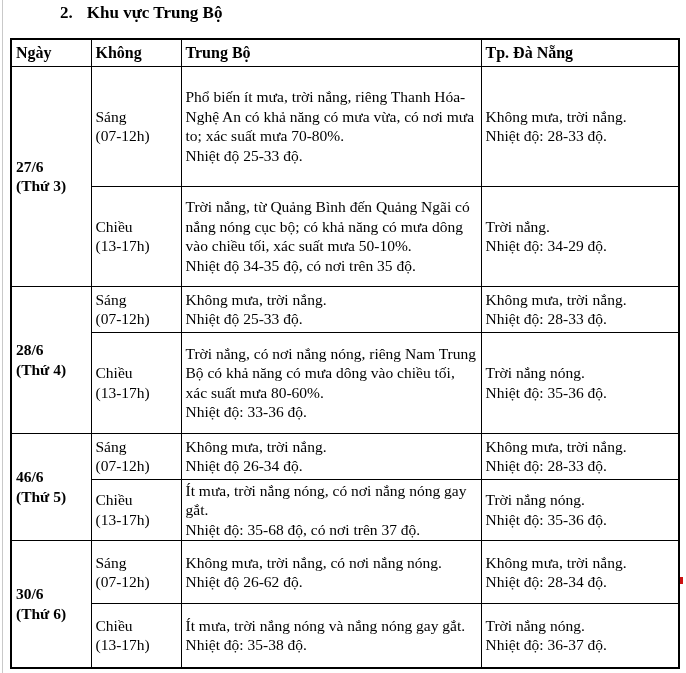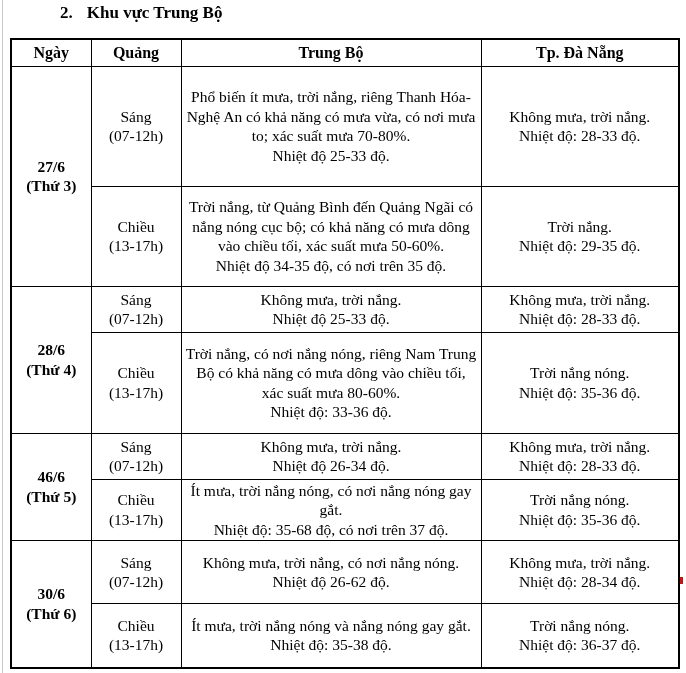--- a/index.html
+++ b/index.html
@@ -30,21 +30,21 @@
   table.forecast {
     position: absolute;
     left: 10px; top: 38px;
     width: 668px;
     border-collapse: collapse;
     border: 2px solid #000;
     table-layout: fixed;
   }
   table.forecast th, table.forecast td {
     border: 1px solid #000;
-    text-align: center;
+    text-align: left;
     vertical-align: middle;
     white-space: pre-line;
     padding: 1px 4px;
     font-size: 15.5px;
     line-height: 19.5px;
     overflow: hidden;
   }
   table.forecast th {
     font-size: 16px;
     font-weight: bold;
@@ -69,43 +69,43 @@
   <table class="forecast">
     <colgroup>
       <col style="width:80px">
       <col style="width:90px">
       <col style="width:300px">
       <col style="width:198px">
     </colgroup>
     <thead id="forecast-head">
         <tr style="height: 27px;">
           <th>Ngày</th>
-          <th>Quảng</th>
+          <th>Không</th>
           <th>Trung Bộ</th>
           <th>Tp. Đà Nẵng</th>
         </tr>
       </thead>
     <tbody id="forecast-body">
         <tr style="height: 120px;">
           <td rowspan="2" class="day">27/6
 (Thứ 3)</td>
           <td>Sáng
 (07-12h)</td>
           <td>Phổ biến ít mưa, trời nắng, riêng Thanh Hóa-Nghệ An có khả năng có mưa vừa, có nơi mưa to; xác suất mưa 70-80%.
 Nhiệt độ 25-33 độ.</td>
           <td>Không mưa, trời nắng.
 Nhiệt độ: 28-33 độ.</td>
         </tr>
         <tr style="height: 100px;">
           <td>Chiều
 (13-17h)</td>
-          <td>Trời nắng, từ Quảng Bình đến Quảng Ngãi có nắng nóng cục bộ; có khả năng có mưa dông vào chiều tối, xác suất mưa 50-60%.
+          <td>Trời nắng, từ Quảng Bình đến Quảng Ngãi có nắng nóng cục bộ; có khả năng có mưa dông vào chiều tối, xác suất mưa 50-10%.
 Nhiệt độ 34-35 độ, có nơi trên 35 độ.</td>
           <td>Trời nắng.
-Nhiệt độ: 29-35 độ.</td>
+Nhiệt độ: 34-29 độ.</td>
         </tr>
         <tr style="height: 46px;">
           <td rowspan="2" class="day">28/6
 (Thứ 4)</td>
           <td>Sáng
 (07-12h)</td>
           <td>Không mưa, trời nắng.
 Nhiệt độ 25-33 độ.</td>
           <td>Không mưa, trời nắng.
 Nhiệt độ: 28-33 độ.</td>

